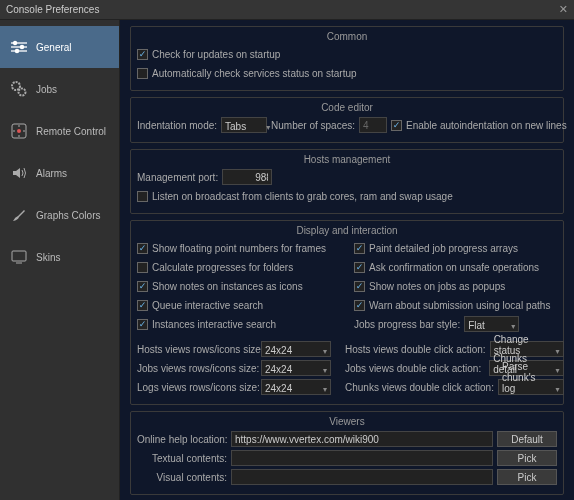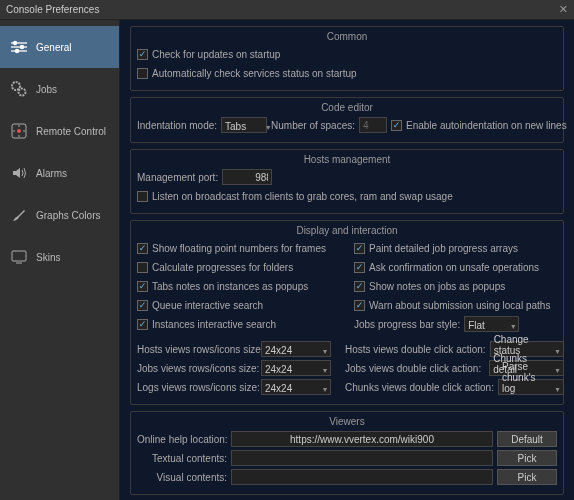--- a/index.html
+++ b/index.html
@@ -250,21 +250,21 @@
           <div class="row">
               <span class="cb checked"></span>
               <label>Show floating point numbers for frames</label>
             </div>
           <div class="row">
               <span class="cb"></span>
               <label>Calculate progresses for folders</label>
             </div>
           <div class="row">
               <span class="cb checked"></span>
-              <label>Tabs notes on instances as popups</label>
+              <label>Show notes on instances as icons</label>
             </div>
           <div class="row">
               <span class="cb checked"></span>
               <label>Queue interactive search</label>
             </div>
           <div class="row">
               <span class="cb checked"></span>
               <label>Instances interactive search</label>
             </div>
         </div>
@@ -342,21 +342,21 @@
               </div>
             </div>
         </div>
       </div>
     </div>
 
     <div class="section">
       <div class="section-title">Viewers</div>
       <div class="row">
         <label class="lbl-r" style="width:90px">Online help location:</label>
-        <input class="input" style="flex: 1 1 0%; text-align: center;" value="https://www.vvertex.com/wiki900">
+        <input class="input" style="flex: 1 1 0%;" value="https://www.vvertex.com/wiki900">
         <div class="btn" style="width:60px">Default</div>
       </div>
       <div class="row">
         <label class="lbl-r" style="width:90px">Textual contents:</label>
         <input class="input" style="flex: 1 1 0%;">
         <div class="btn" style="width:60px">Pick</div>
       </div>
       <div class="row">
         <label class="lbl-r" style="width:90px">Visual contents:</label>
         <input class="input" style="flex: 1 1 0%;">

